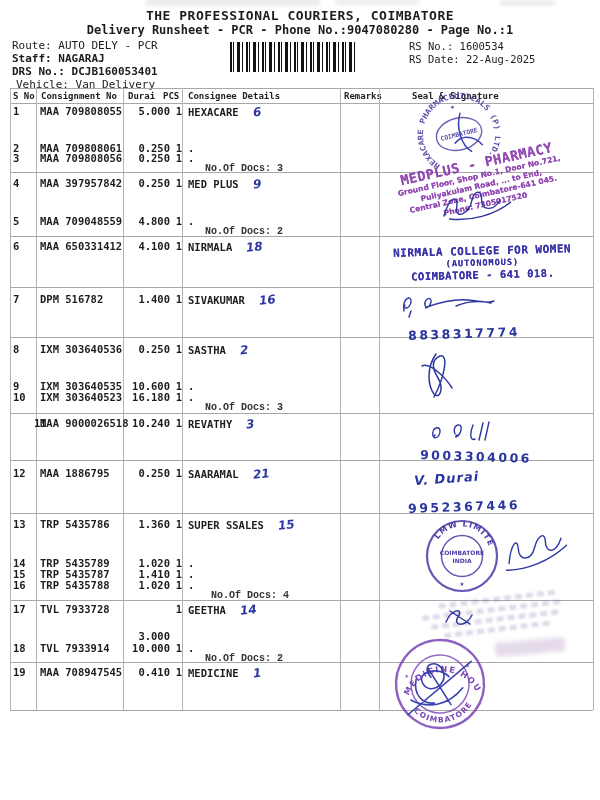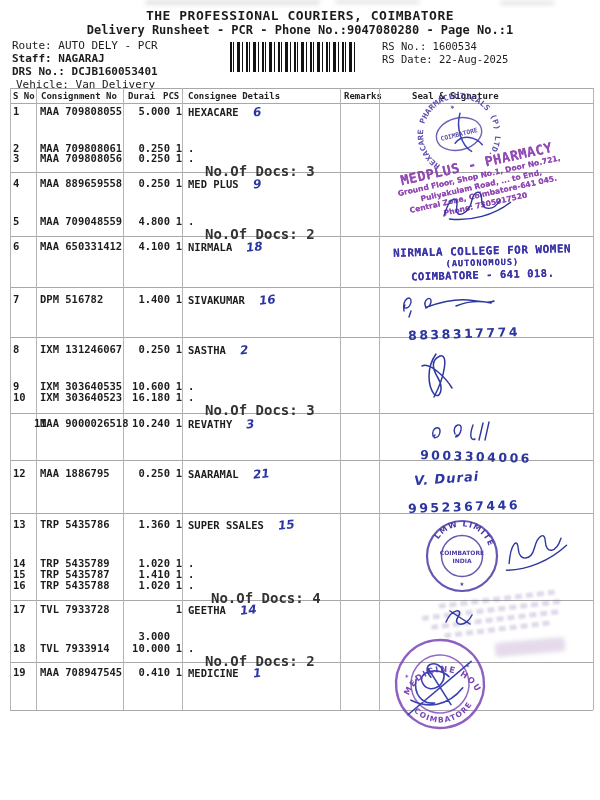--- a/index.html
+++ b/index.html
@@ -4,32 +4,32 @@
 <style>
   html,body{margin:0;padding:0;background:#e8e8e8;}
   .page{position:relative;width:600px;height:800px;background:#ffffff;overflow:hidden;
         font-family:"DejaVu Sans Mono","Liberation Mono",monospace;color:#1c1c1c;}
   .abs{position:absolute;}
   
   .title{top:8px;left:0;width:600px;text-align:center;font-size:13px;font-weight:bold;letter-spacing:.5px;}
   .subtitle{top:23px;left:0;width:600px;text-align:center;font-size:12px;font-weight:bold;}
   .info{font-size:11px;left:12px;}
   .info.bold{font-weight:bold;}
-  .rs{font-size:10.5px;left:350px;padding-left:32px;}
+  .rs{font-size:10.5px;left:377px;padding-left:32px;}
   .barcode{top:42px;left:230px;width:128px;height:30px;
      background:repeating-linear-gradient(90deg,#121212 0 2px,#fff 2px 3px,#121212 3px 4px,#fff 4px 7px,#121212 7px 10px,#fff 10px 12px,#121212 12px 13px,#fff 13px 16px);}
   
   .hline{left:10px;width:583px;height:1px;background:#a8a8a8;}
   .vline{top:88px;width:1px;height:622px;background:#b5b5b5;}
   .th{top:91px;font-size:9px;font-weight:bold;color:#222;}
   
   .cell{position:absolute;font-size:10.5px;font-weight:bold;white-space:pre;}
   .w{width:52px;text-align:right;}
   .p{width:12px;text-align:right;}
-  .docs{position:absolute;left:205px;font-size:14px;font-weight:bold;color:#333;}
+  .docs{position:absolute;left:205px;font-size:10px;font-weight:bold;color:#333;font-family:Liberation Mono, monospace;}
   .anno{font-family:"DejaVu Sans",sans-serif;font-style:italic;font-weight:bold;color:#2b36a0;
         display:inline-block;transform:rotate(-6deg);font-size:12px;margin-left:14px;}
   
   .stampblock{transform-origin:left top;text-align:center;line-height:9.5px;}
   .medplus{top:176px;left:388px;width:178px;transform:rotate(-12.5deg);color:#8a3cae;
            text-shadow:0 0 .5px #8a3cae;opacity:.92;}
   .medplus .l1{font-size:13.5px;font-weight:bold;letter-spacing:.5px;line-height:15px;}
   .medplus .s{font-size:7.6px;font-weight:bold;font-family:"DejaVu Sans",sans-serif;}
   .nirmala{top:247px;left:388px;width:188px;transform:rotate(-1.5deg);color:#3c35a8;
            text-shadow:0 0 .4px #3c35a8;}
@@ -105,42 +105,42 @@
       <div class="cell w" style="left: 118px; top: 142px;">0.250</div>
       <div class="cell p" style="left: 170px; top: 142px;">1</div>
       <div class="cell " style="left: 188px; top: 142px;">.</div>
       <div class="cell " style="left: 13px; top: 152px;">3</div>
       <div class="cell " style="left: 40px; top: 152px;">MAA 709808056</div>
       <div class="cell w" style="left: 118px; top: 152px;">0.250</div>
       <div class="cell p" style="left: 170px; top: 152px;">1</div>
       <div class="cell " style="left: 188px; top: 152px;">.</div>
       <div class="docs" style="top: 163px;">No.Of Docs: 3</div>
       <div class="cell " style="left: 13px; top: 177px;">4</div>
-      <div class="cell " style="left: 40px; top: 177px;">MAA 889659558</div>
+      <div class="cell " style="left: 40px; top: 177px;">MAA 397957842</div>
       <div class="cell w" style="left: 118px; top: 177px;">0.250</div>
       <div class="cell p" style="left: 170px; top: 177px;">1</div>
       <div class="cell " style="left: 188px; top: 177px;">MED PLUS<span class="anno">9</span></div>
       <div class="cell " style="left: 13px; top: 215px;">5</div>
       <div class="cell " style="left: 40px; top: 215px;">MAA 709048559</div>
       <div class="cell w" style="left: 118px; top: 215px;">4.800</div>
       <div class="cell p" style="left: 170px; top: 215px;">1</div>
       <div class="cell " style="left: 188px; top: 215px;">.</div>
       <div class="docs" style="top: 226px;">No.Of Docs: 2</div>
       <div class="cell " style="left: 13px; top: 240px;">6</div>
       <div class="cell " style="left: 40px; top: 240px;">MAA 650331412</div>
       <div class="cell w" style="left: 118px; top: 240px;">4.100</div>
       <div class="cell p" style="left: 170px; top: 240px;">1</div>
       <div class="cell " style="left: 188px; top: 240px;">NIRMALA<span class="anno">18</span></div>
       <div class="cell " style="left: 13px; top: 293px;">7</div>
       <div class="cell " style="left: 40px; top: 293px;">DPM 516782</div>
       <div class="cell w" style="left: 118px; top: 293px;">1.400</div>
       <div class="cell p" style="left: 170px; top: 293px;">1</div>
       <div class="cell " style="left: 188px; top: 293px;">SIVAKUMAR<span class="anno">16</span></div>
       <div class="cell " style="left: 13px; top: 343px;">8</div>
-      <div class="cell " style="left: 40px; top: 343px;">IXM 131246067</div>
+      <div class="cell " style="left: 40px; top: 343px;">IXM 303640536</div>
       <div class="cell w" style="left: 118px; top: 343px;">0.250</div>
       <div class="cell p" style="left: 170px; top: 343px;">1</div>
       <div class="cell " style="left: 188px; top: 343px;">SASTHA<span class="anno">2</span></div>
       <div class="cell " style="left: 13px; top: 380px;">9</div>
       <div class="cell " style="left: 40px; top: 380px;">IXM 303640535</div>
       <div class="cell w" style="left: 118px; top: 380px;">10.600</div>
       <div class="cell p" style="left: 170px; top: 380px;">1</div>
       <div class="cell " style="left: 188px; top: 380px;">.</div>
       <div class="cell " style="left: 13px; top: 391px;">10</div>
       <div class="cell " style="left: 40px; top: 391px;">IXM 303640523</div>

